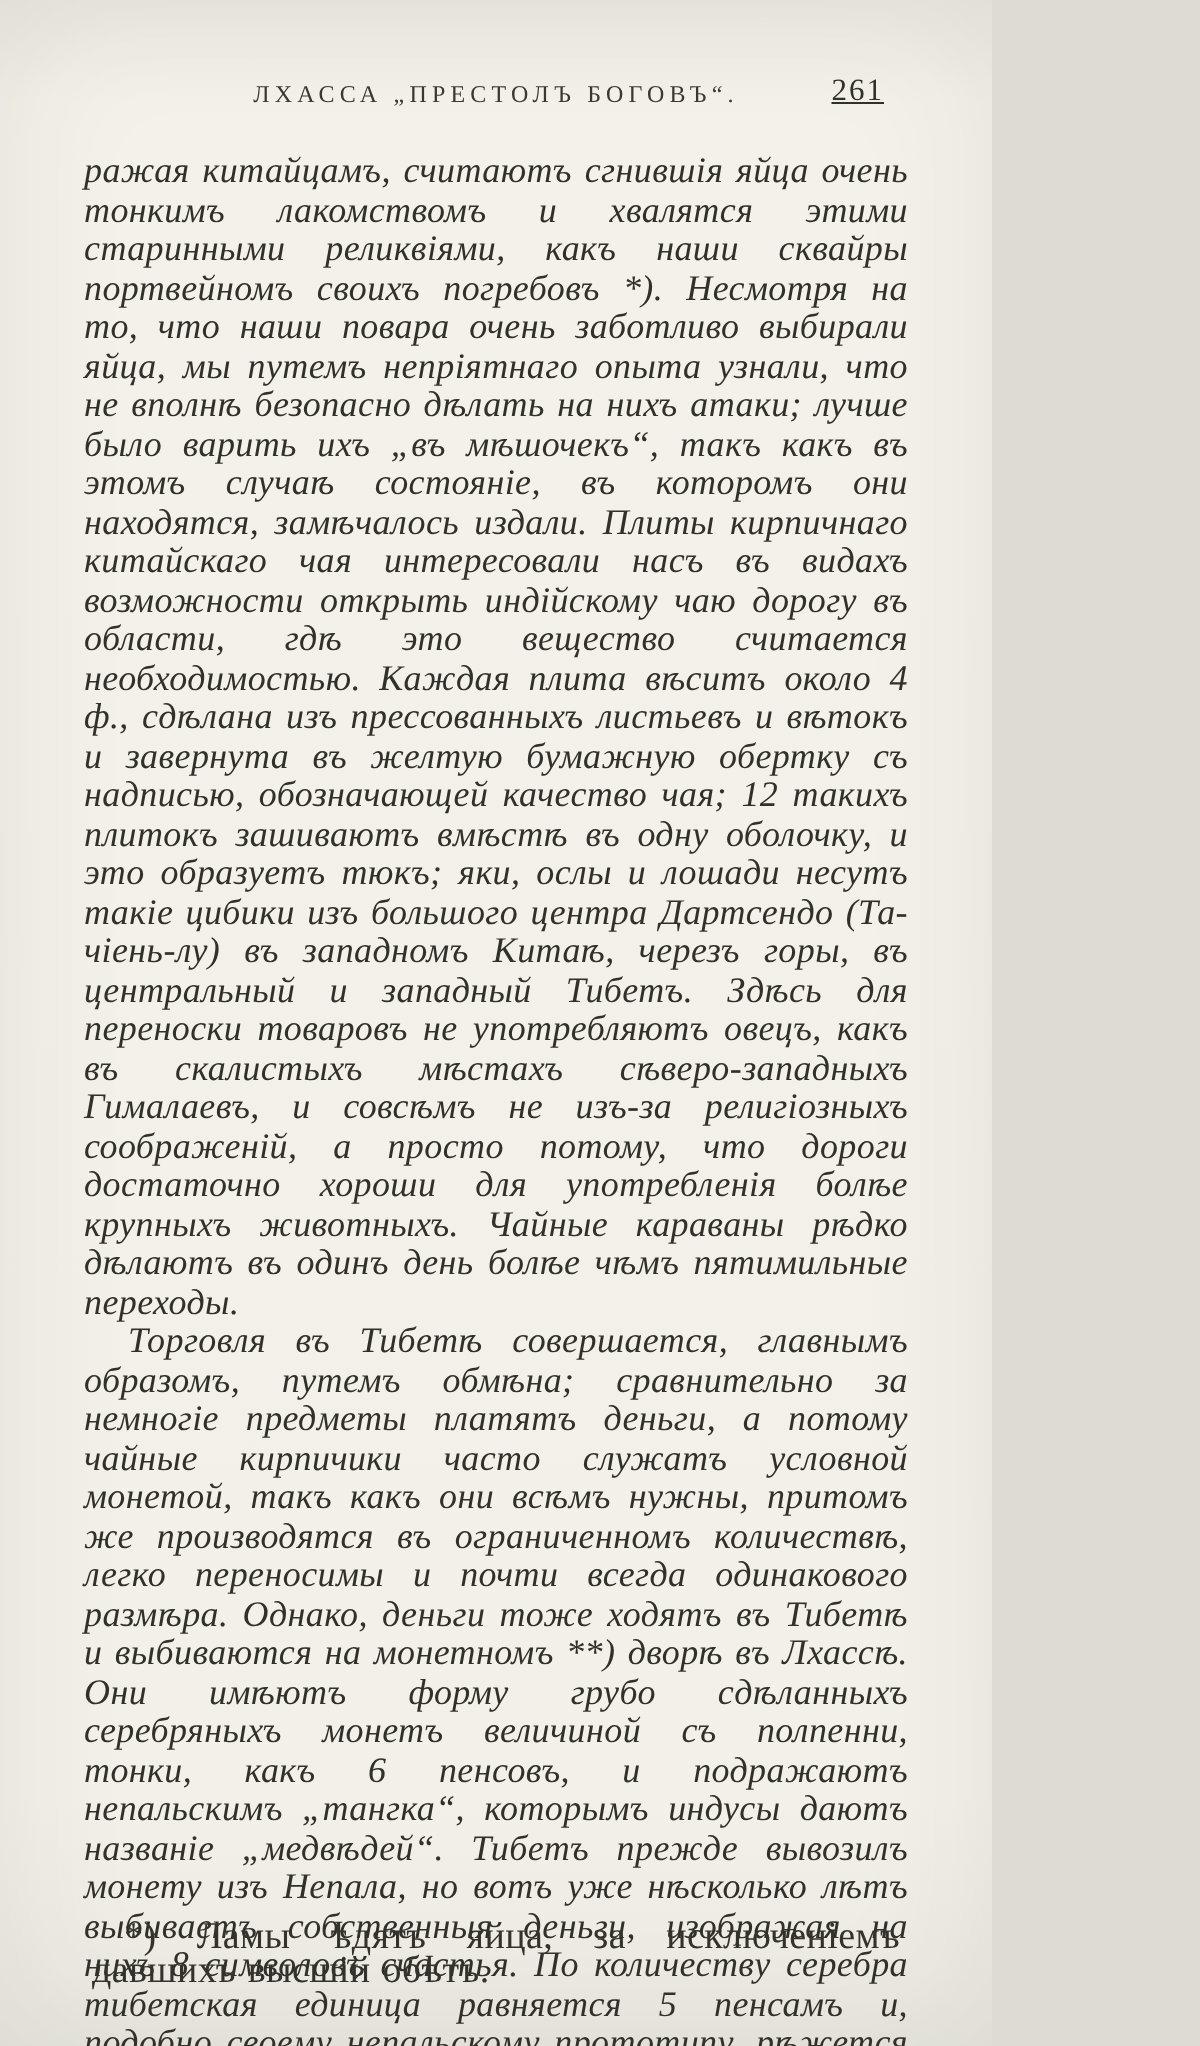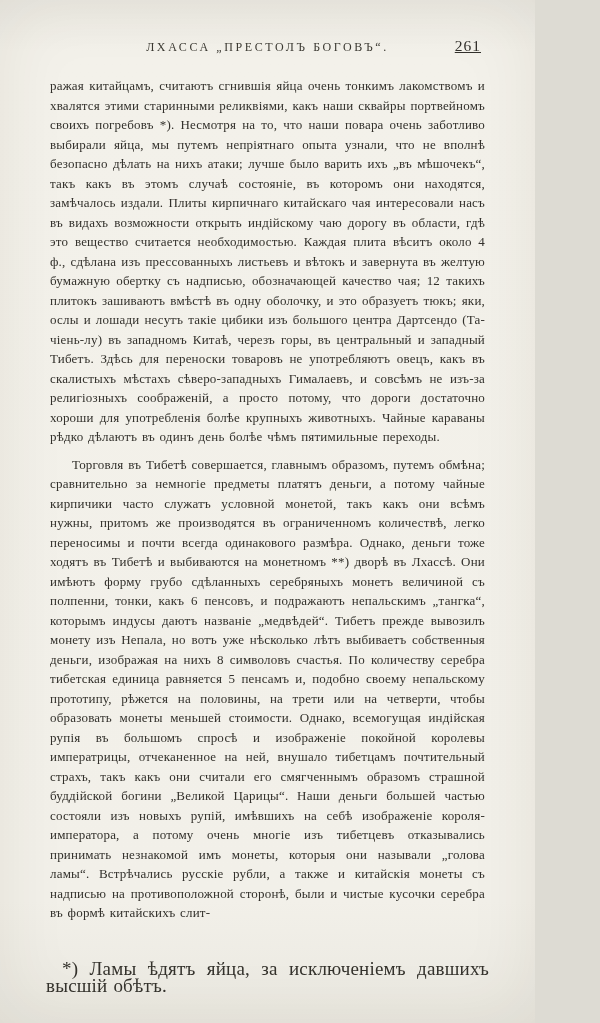--- a/index.html
+++ b/index.html
@@ -2,21 +2,21 @@
 <html lang="ru"><head>
 <meta charset="utf-8">
 <style>
   html, body {
     margin: 0;
     padding: 0;
     background: #dddbd3;
   }
   .page {
     position: relative;
-    width: 535px;
+    width: 496px;
     height: 1023px;
     margin: 0;
     box-sizing: border-box;
     padding: 40px 42px 0 42px;
     background: linear-gradient(180deg, #eceae3 0%, #f3f1ea 5%, #f2f0e9 88%, #eae8e0 100%);
     box-shadow: inset 0 0 70px rgba(60,50,30,0.08);
     font-family: "Liberation Serif", "DejaVu Serif", serif;
     color: #32302b;
     overflow: hidden;
   }
@@ -36,26 +36,27 @@
   .page-number {
     position: absolute;
     right: 12px;
     top: -3px;
     font-size: 15.5px;
     letter-spacing: 1px;
     color: #32302b;
     text-decoration: underline;
   }
   .body-text p {
-    margin: 8px;
+    margin: 0;
     text-align: justify;
-    font-size: 13px;
+    font-size: 18px;
     line-height: 19.5px;
     letter-spacing: 0.2px;
     word-spacing: 1.2px;
+    font-style: italic;
   }
   .para.indent {
     text-indent: 22px;
   }
   .footnotes {
     position: absolute;
     left: 42px;
     right: 42px;
     bottom: 24px;
   }

